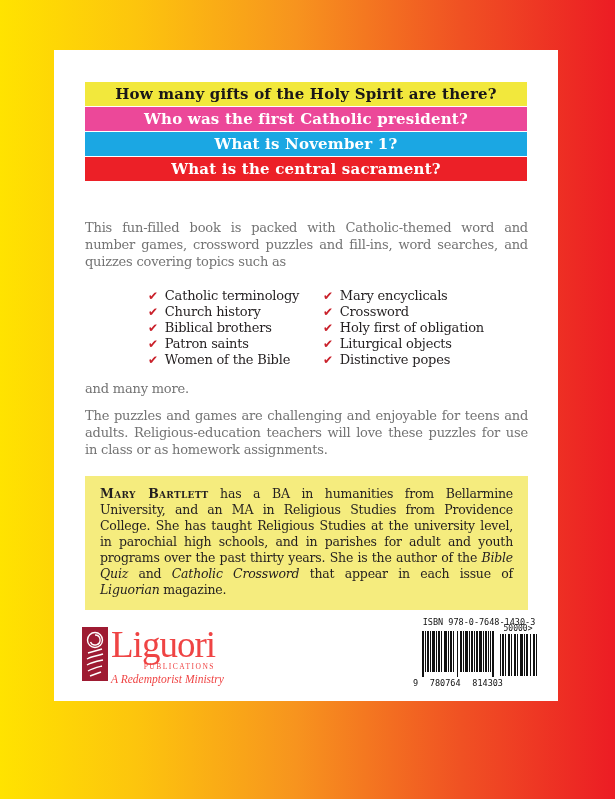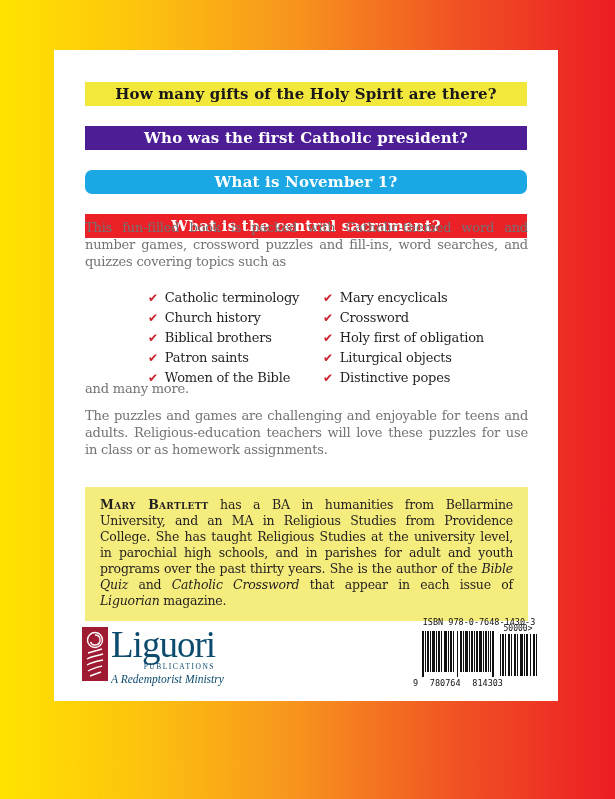--- a/index.html
+++ b/index.html
@@ -9,46 +9,46 @@
     background:linear-gradient(90deg, #ffe300 0%, #fdc50d 22%, #f7941e 48%, #f05123 75%, #ec1c24 100%);
     position:relative; overflow:hidden;
   }
   .card {
     position:absolute; left:54px; top:50px; width:504px; height:651px;
     background:#ffffff;
   }
   
   .banners { position:absolute; left:31px; top:32px; width:442px; }
   .banner {
-    height:24px; margin-bottom:20px;
+    height:24px; margin-bottom:1px;
     display:flex; align-items:center; justify-content:center;
     font-weight:700; font-size:15px; letter-spacing:0.2px;
   }
   
   .bodytext { color:#737373; font-size:13px; line-height:17px; letter-spacing:-0.2px; }
   .intro  { position:absolute; left:31px; top:169px; width:443px; text-align:justify; }
   .topics { position:absolute; left:94px; top:238px; display:flex; }
   .topics ul { list-style:none; }
   .topics .col-left  { width:175px; }
-  .topics li { line-height:20px; font-size:13px; color:#231f20; letter-spacing:-0.2px; white-space:nowrap; }
+  .topics li { line-height:15px; font-size:13px; color:#231f20; letter-spacing:-0.2px; white-space:nowrap; }
   .check { font-size:12px; margin-right:7px; font-family:"DejaVu Sans", sans-serif; }
   .more   { position:absolute; left:31px; top:330px; }
   .para2  { position:absolute; left:31px; top:357px; width:443px; text-align:justify; }
   
   .bio-box {
     position:absolute; left:31px; top:426px; width:443px; min-height:110px;
     padding:10px 15px 12px 15px;
     font-size:12.5px; line-height:16px; color:#231f20; text-align:justify; letter-spacing:-0.2px;
   }
   .bio-name { font-weight:700; font-variant:small-caps; letter-spacing:0.3px; }
   .bio-box em { font-style:italic; }
   
   .publisher { position:absolute; left:28px; top:577px; display:flex; align-items:flex-start; }
   .pub-icon { width:26px; height:54px; display:block; }
-  .pub-text { margin-left:3px; color:#0c4a6e; }
+  .pub-text { margin-left:3px; color:#ef4444; }
   .pub-name { font-family:"Liberation Serif", serif; font-size:37px; line-height:36px; letter-spacing:-1px; }
   .pub-sub  { width:104px; text-align:right; font-family:"Liberation Serif", serif;
               font-size:7.5px; letter-spacing:1.5px; margin-top:-1px; }
   .pub-tagline { font-family:"Liberation Serif", serif; font-style:italic; font-size:11.5px;
                  margin-top:2px; white-space:nowrap; }
   
   .barcode { position:absolute; left:358px; top:566px; width:130px; height:80px;
              font-family:"DejaVu Sans Mono", monospace; color:#111; }
   .isbn { position:absolute; left:8px; top:1px; width:118px; text-align:center;
           font-size:8.5px; letter-spacing:0px; white-space:nowrap; }
@@ -59,22 +59,22 @@
   .digits { position:absolute; left:1px; top:62px; width:90px; display:flex;
             justify-content:space-between; font-size:8.5px; }
 </style>
 </head>
 <body>
 
 <div class="card">
 
   <div class="banners">
     <div class="banner" style="background-color: rgb(242, 232, 60); color: rgb(26, 23, 24);">How many gifts of the Holy Spirit are there?</div>
-    <div class="banner" style="background-color: #4c1d95; color: rgb(255, 255, 255);">Who was the first Catholic president?</div>
-    <div class="banner" style="background-color: rgb(27, 167, 227); color: rgb(255, 255, 255); border-radius: 7px;">What is November 1?</div>
+    <div class="banner" style="background-color: #ec4899; color: rgb(255, 255, 255);">Who was the first Catholic president?</div>
+    <div class="banner" style="background-color: rgb(27, 167, 227); color: rgb(255, 255, 255);">What is November 1?</div>
     <div class="banner" style="background-color: rgb(236, 32, 39); color: rgb(255, 255, 255);">What is the central sacrament?</div>
   </div>
 
   <p class="bodytext intro">This fun-filled book is packed with Catholic-themed word and number games, crossword puzzles and fill-ins, word searches, and quizzes covering topics such as</p>
 
   <div class="topics">
     <ul class="col-left">
       <li><span class="check" style="color: rgb(201, 32, 42);">✔</span><span>Catholic terminology</span></li>
       <li><span class="check" style="color: rgb(201, 32, 42);">✔</span><span>Church history</span></li>
       <li><span class="check" style="color: rgb(201, 32, 42);">✔</span><span>Biblical brothers</span></li>
@@ -87,21 +87,21 @@
       <li><span class="check" style="color: rgb(201, 32, 42);">✔</span><span>Holy first of obligation</span></li>
       <li><span class="check" style="color: rgb(201, 32, 42);">✔</span><span>Liturgical objects</span></li>
       <li><span class="check" style="color: rgb(201, 32, 42);">✔</span><span>Distinctive popes</span></li>
     </ul>
   </div>
 
   <p class="bodytext more">and many more.</p>
 
   <p class="bodytext para2">The puzzles and games are challenging and enjoyable for teens and adults. Religious-education teachers will love these puzzles for use in class or as homework assignments.</p>
 
-  <div class="bio-box" style="background-color: rgb(245, 236, 126); margin-top: 11px;">
+  <div class="bio-box" style="background-color: rgb(245, 236, 126);">
     <span class="bio-name">Mary Bartlett</span><span> has a BA in humanities from Bellarmine University, and an MA in Religious Studies from Providence College. She has taught Religious Studies at the university level, in parochial high schools, and in parishes for adult and youth programs over the past thirty years. She is the author of the </span><em>Bible Quiz</em><span> and </span><em>Catholic Crossword</em><span> that appear in each issue of </span><em>Liguorian</em><span> magazine.</span>
   </div>
 
   <div class="publisher">
     <svg class="pub-icon" viewBox="0 0 26 54" xmlns="http://www.w3.org/2000/svg">
       <rect x="0" y="0" width="26" height="54" fill="#9e1b32" style="fill: rgb(158, 27, 50);"></rect>
       <g stroke="#ffffff" fill="none" stroke-width="1.4">
         <circle cx="13" cy="13" r="7.5"></circle>
         <path d="M13 8 a5 5 0 1 1 -4.5 7"></path>
         <path d="M6 26 L20 22"></path>

